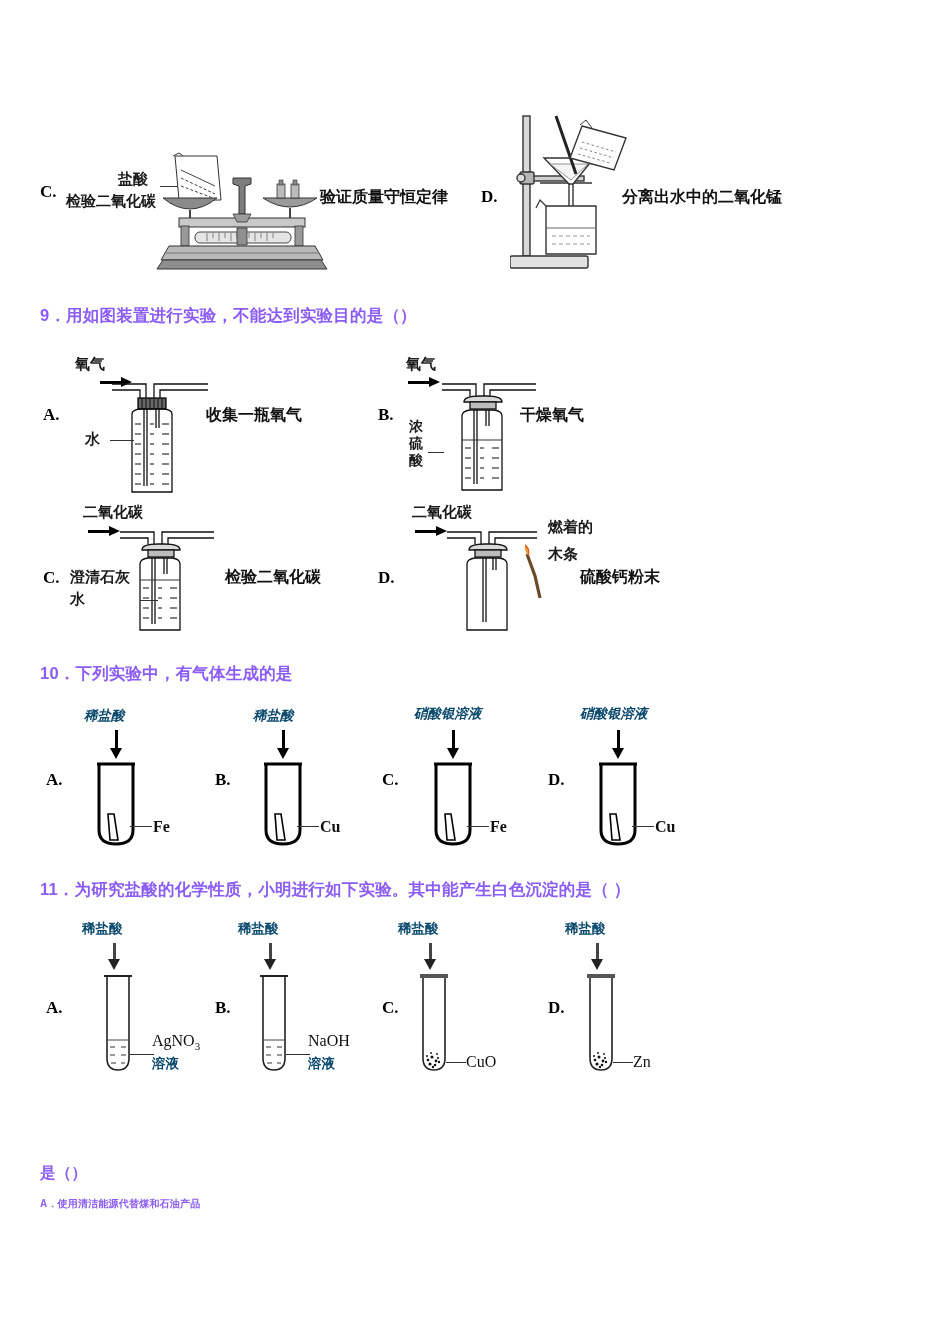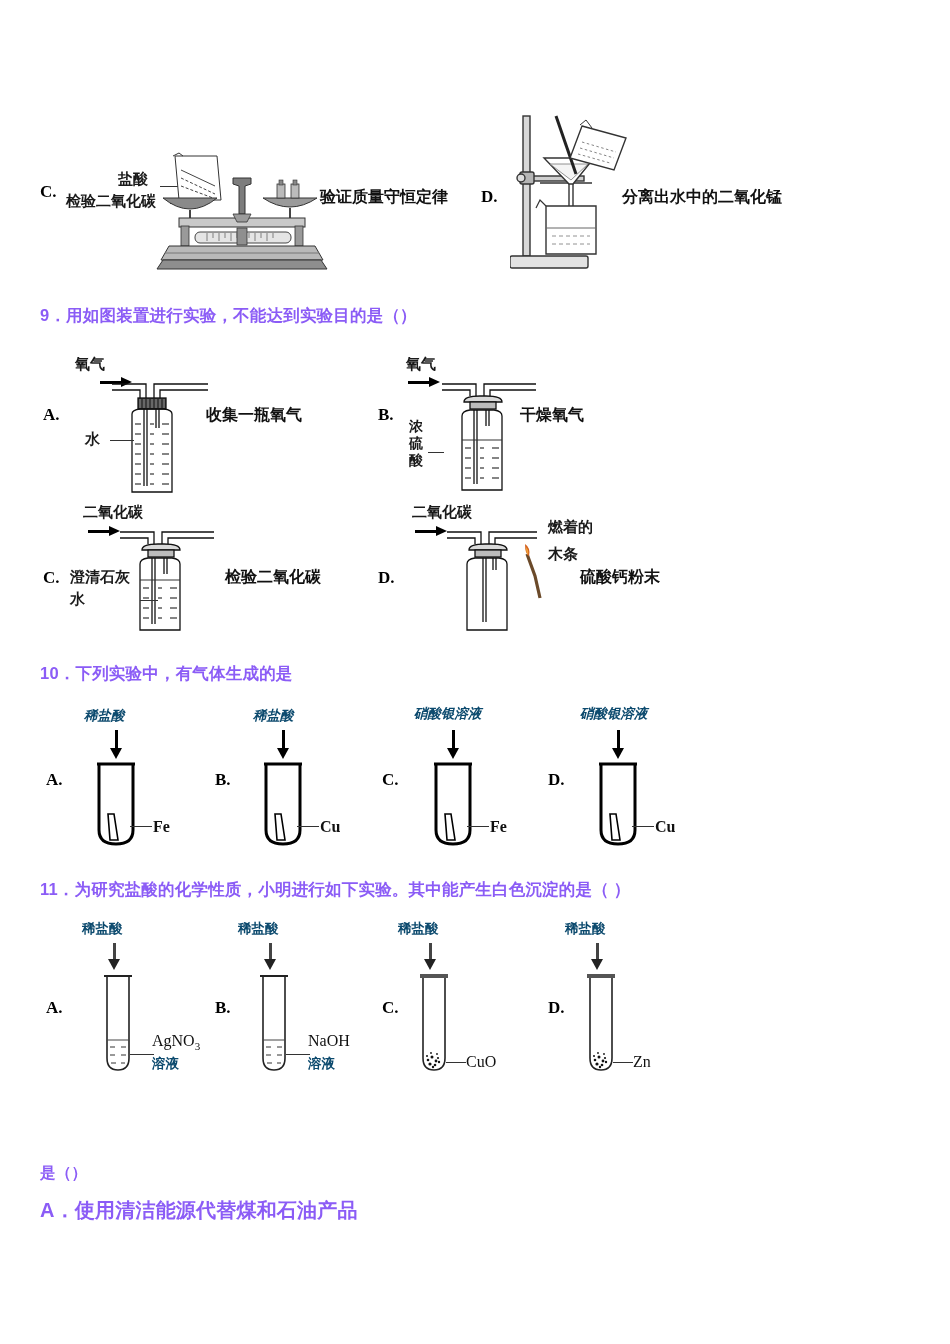--- a/index.html
+++ b/index.html
@@ -512,15 +512,15 @@
         <circle cx="24" cy="88" r="1.1"></circle>
         <circle cx="19" cy="97" r="1.2"></circle>
       <circle cx="17" cy="83" r=".9"></circle>
         <circle cx="23" cy="84" r=".9"></circle>
     </g>
   </svg>
   <div class="leader" style="left:613px;top:1062px;width:20px;"></div>
   <div class="abs chem" style="left:633px;top:1053px;">Zn</div>
 
   <div class="abs qtext" style="left:40px;top:1163px;font-size:15.5px;">是（）</div>
-  <div class="abs qtext" style="left:40px;top:1197px;font-size:20px;">A．使用清洁能源代替煤和石油产品</div>
+  <div class="abs qtext" style="left:40px;top:1197px;font-size:10px;">A．使用清洁能源代替煤和石油产品</div>
 
 </div>
 
 </body></html>

